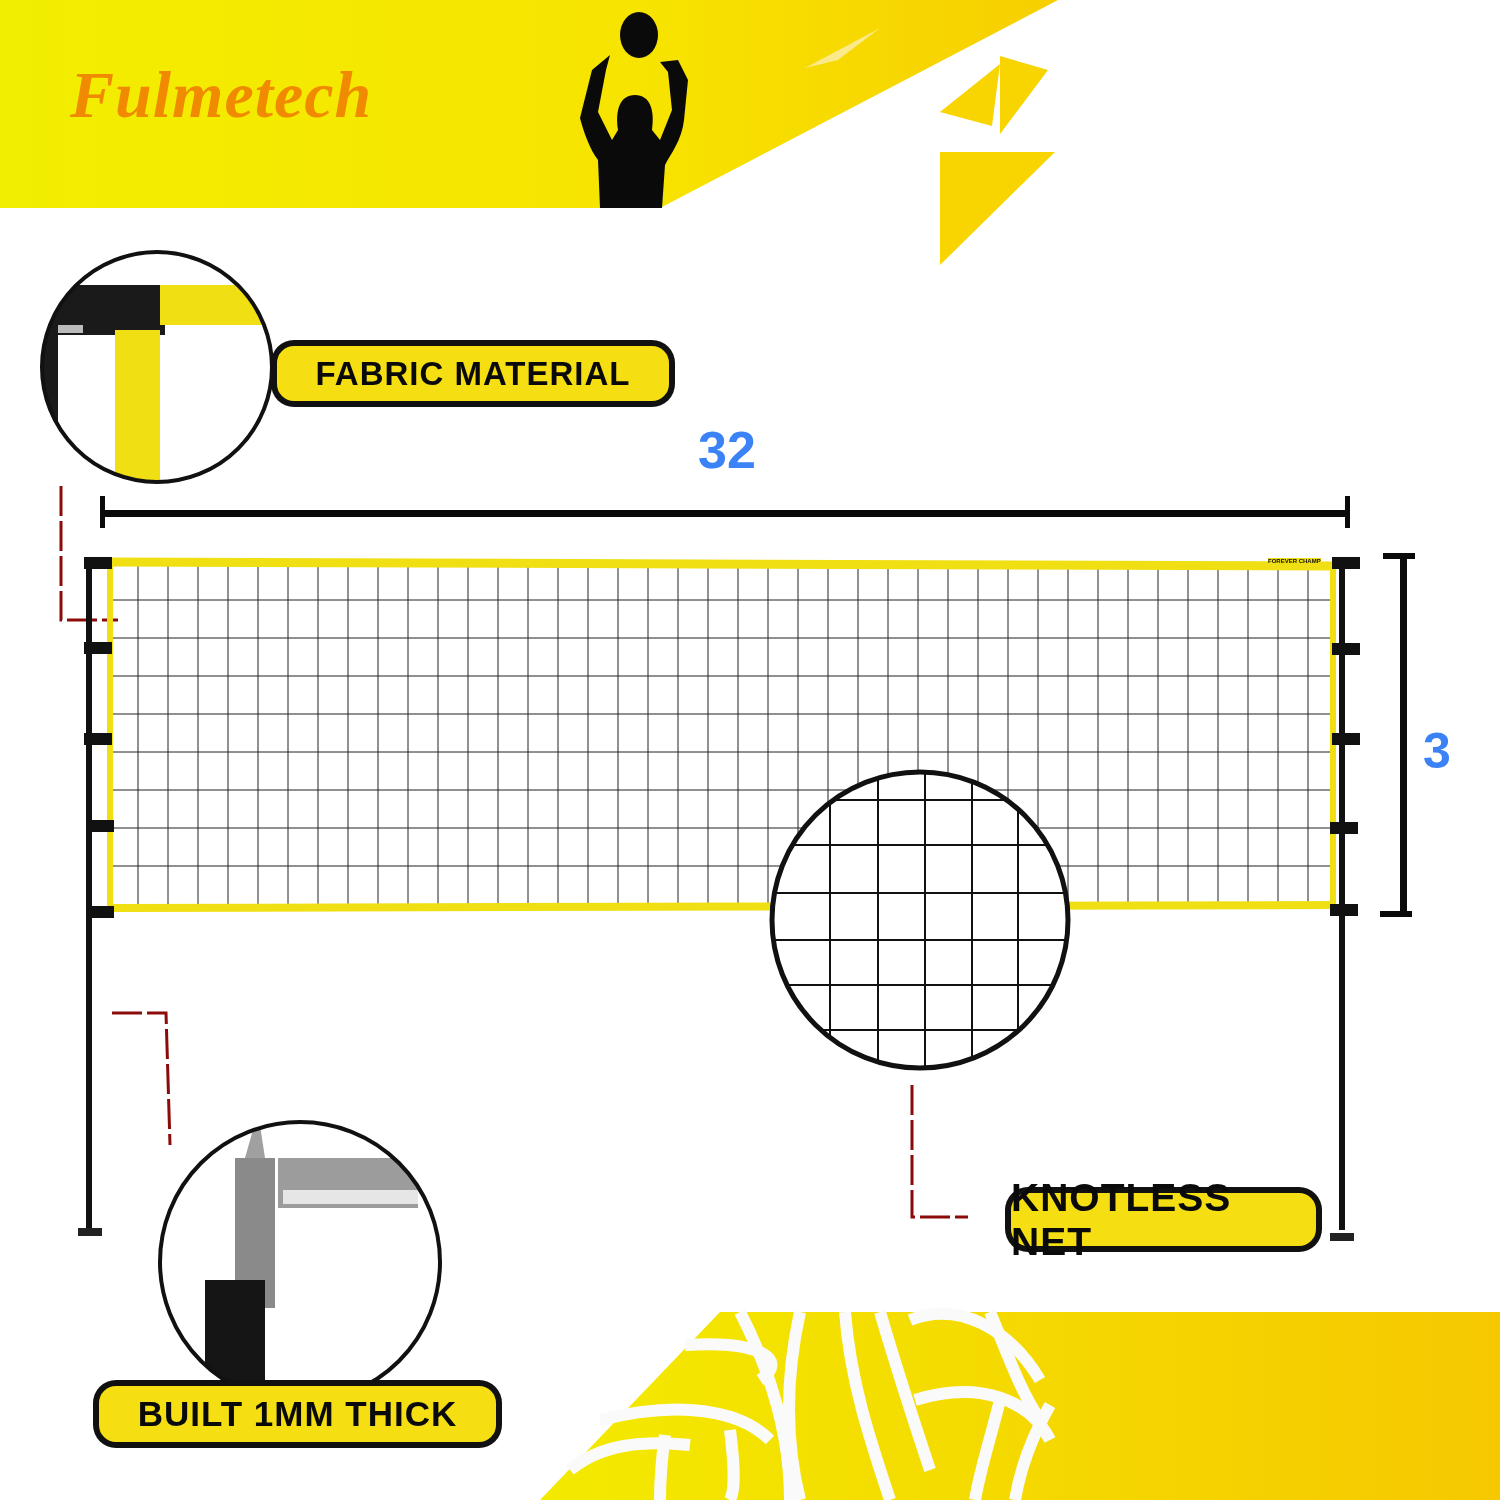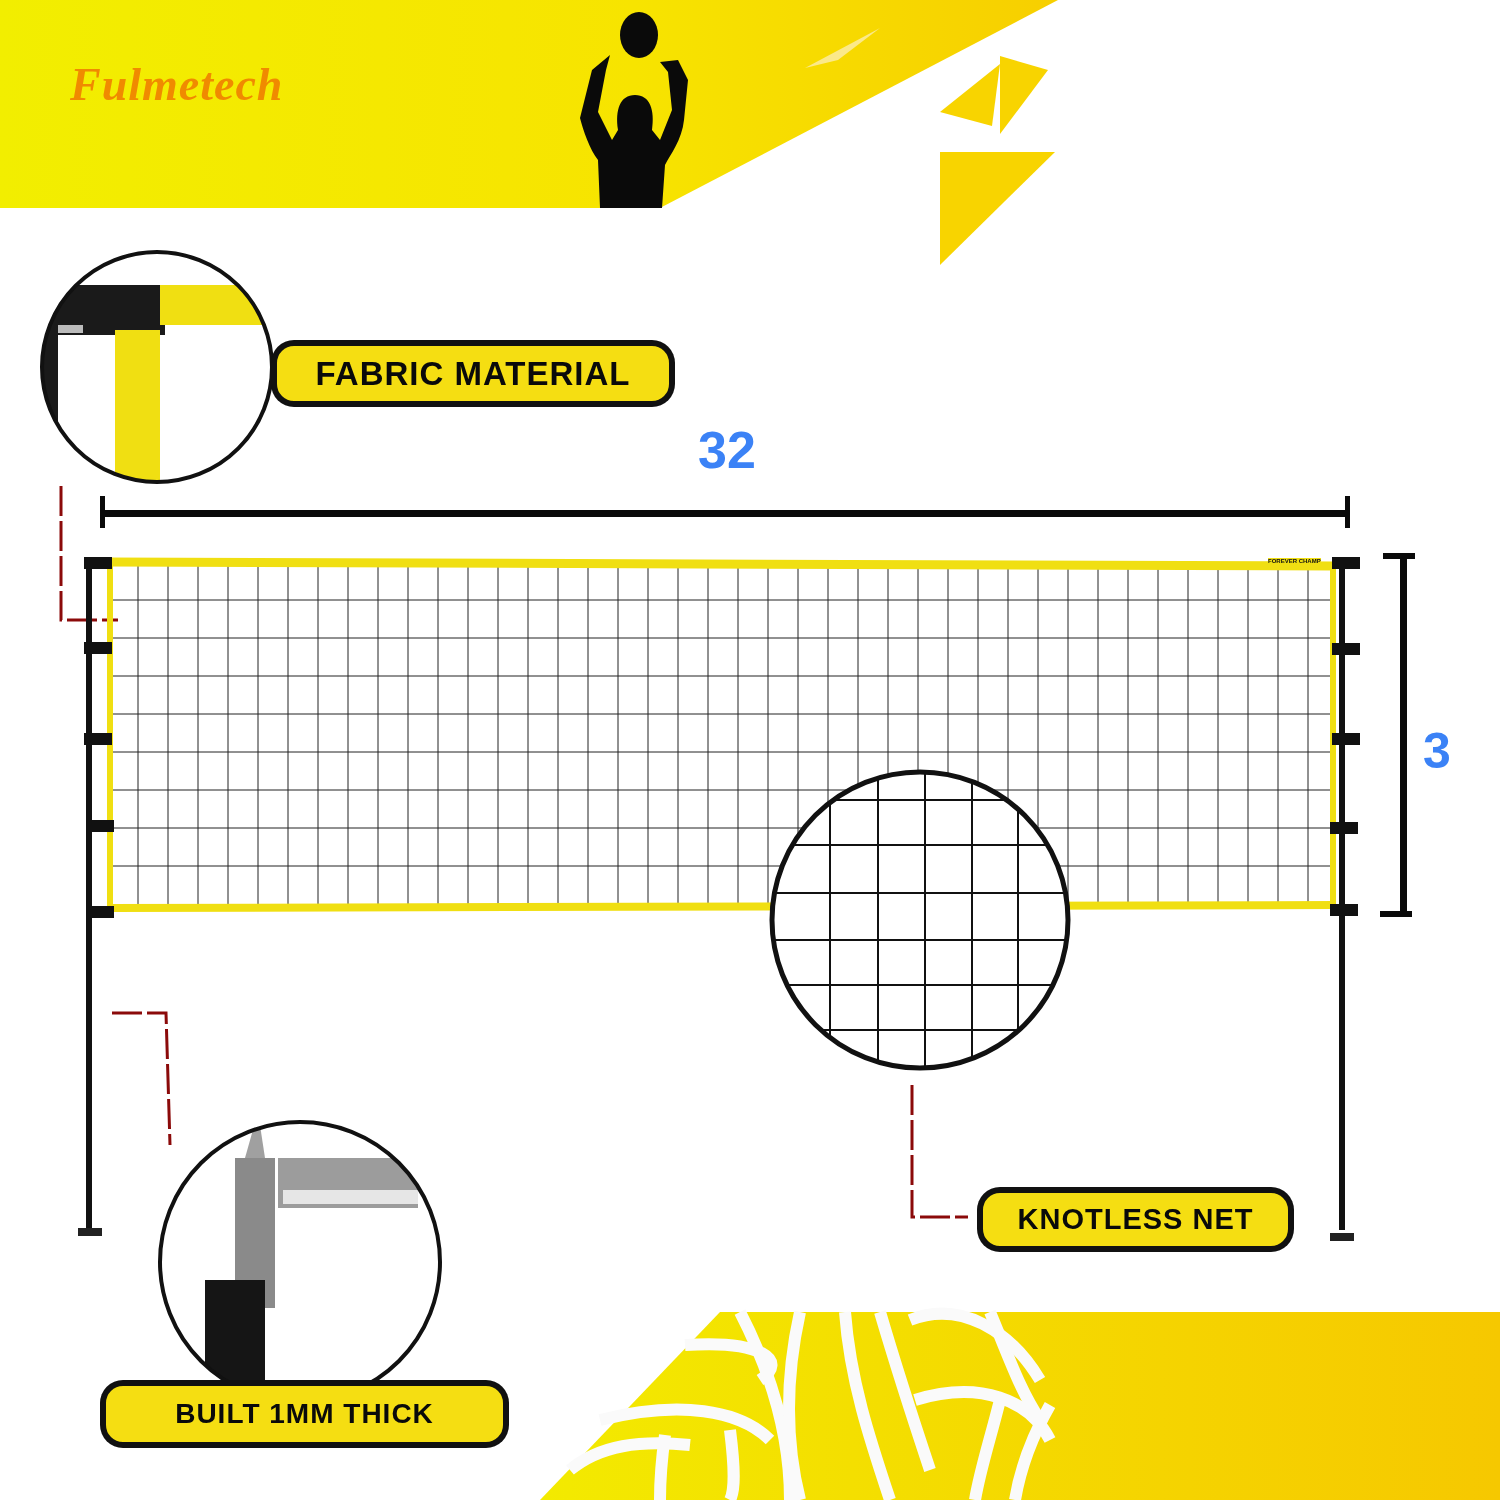--- a/index.html
+++ b/index.html
@@ -1,20 +1,20 @@
 <!DOCTYPE html>
 <html><head>
 <meta charset="utf-8">
 <style>
   html, body { margin:0; padding:0; background:#ffffff; }
   body { width:1500px; height:1500px; position:relative; overflow:hidden; font-family:"Liberation Sans", sans-serif; }
   .abs { position:absolute; }
   .brand {
     left:70px; top:62px; font-family:"Liberation Serif", serif; font-style:italic; font-weight:bold;
-    font-size:46px; color:#f08a00; letter-spacing:1px; line-height:1;
+    font-size:66px; color:#f08a00; letter-spacing:1px; line-height:1;
   }
   .pill {
     position:absolute; background:#f5de12; border:5px solid #111; border-radius:22px;
     box-shadow: inset 0 0 0 3px #f5de12, 0 0 0 1px #111;
     font-family:"Liberation Sans", sans-serif; font-weight:900; color:#0a0a0a;
     display:flex; align-items:center; justify-content:center; letter-spacing:1px;
   }
   .dim { font-family:"Liberation Sans", sans-serif; font-weight:bold; color:#3b82f6; }
   svg { position:absolute; left:0; top:0; }
 </style>
@@ -216,18 +216,18 @@
 <div class="abs brand">Fulmetech</div>
 
 <div class="abs dim" style="left:698px; top:420px; font-size:52px;">32</div>
 <div class="abs dim" style="left:1423px; top:722px; font-size:50px;">3</div>
 
 <div class="abs" style="left:1268px; top:558px; font-size:6px; font-weight:bold; color:#111; background:#f0df12;">FOREVER CHAMP</div>
 
 <div class="pill" style="left:272px; top:341px; width:392px; height:55px; font-size:33px;">
   <span>FABRIC MATERIAL</span>
 </div>
-<div class="pill" style="left:978px; top:1188px; width:305px; height:53px; font-size:29px;">
+<div class="pill" style="left:1006px; top:1188px; width:305px; height:53px; font-size:39px;">
   <span>KNOTLESS NET</span>
 </div>
-<div class="pill" style="left:101px; top:1381px; width:397px; height:56px; font-size:28px;">
+<div class="pill" style="left:94px; top:1381px; width:397px; height:56px; font-size:35px;">
   <span>BUILT 1MM THICK</span>
 </div>
 
 </body></html>

